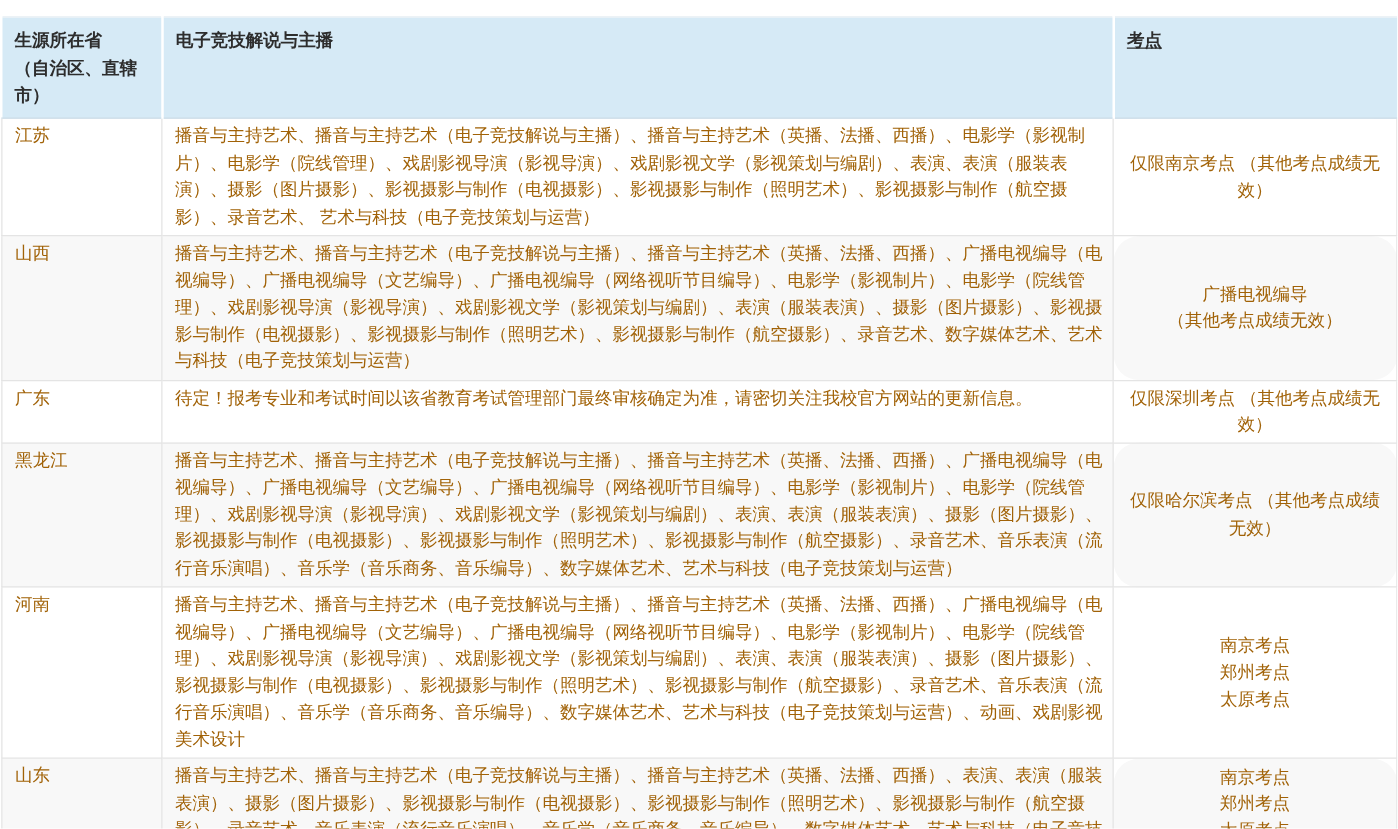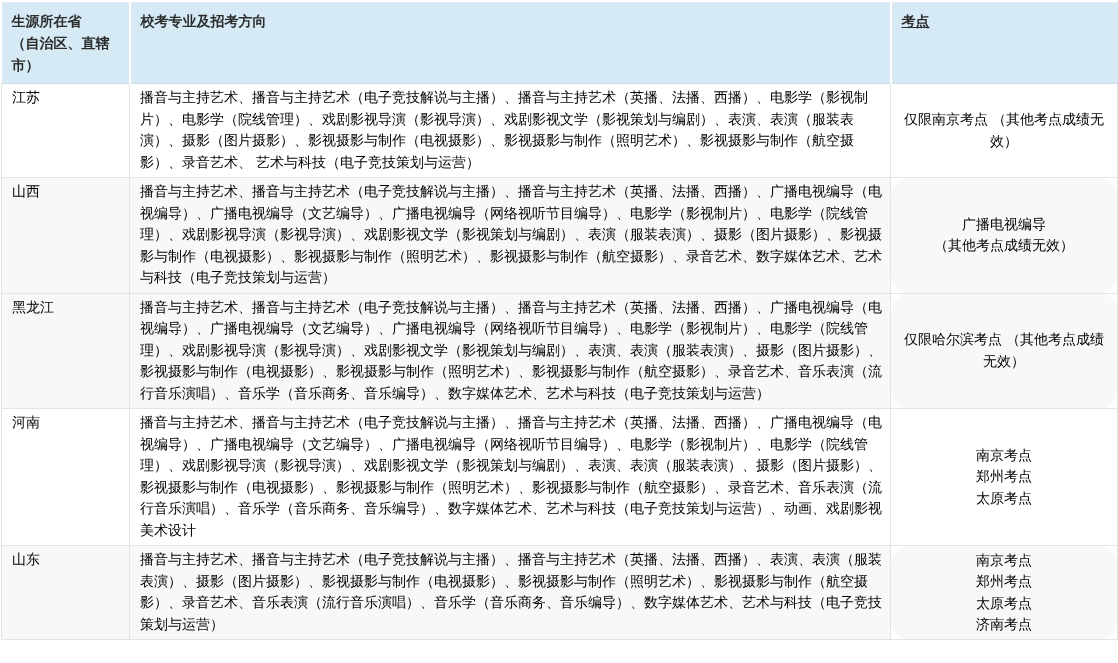--- a/index.html
+++ b/index.html
@@ -1,20 +1,20 @@
 <!DOCTYPE html>
 <html lang="zh" style="--header-bg: #d6eaf6; --row-alt-bg: #f8f8f8; --border-color: #e4e4e4;"><head>
 <meta charset="utf-8">
 <style>
   * { box-sizing: border-box; }
   html, body { margin: 0; padding: 0; background: #ffffff; }
   body { font-family: "Liberation Sans", sans-serif; }
   .viewport {
     width: 1118px; height: 663px; overflow: hidden;
-    background: #ffffff; padding-top: 2px;
+    background: #ffffff; padding-top: 13px;
   }
   table.exam-table {
     width: 1116px; margin-left: 1px;
     border-collapse: collapse; table-layout: fixed;
     border-top: 1px solid #e6eef3;
   }
   col.c-province { width: 128px; }
   col.c-majors   { width: 761px; }
   col.c-venues   { width: 227px; }
 
@@ -26,21 +26,21 @@
     padding: 7px 8px 7px 10px;
     border-right: 2px solid #ffffff;
     border-bottom: 1px solid #cbdce6;
     height: 71px;
   }
   th:last-child { border-right: none; text-decoration: underline; }
   .pre { white-space: pre-line; }
 
   td {
     font-size: 14px; line-height: 21.5px;
-    color: #000000;
+    color: #a16207;
     border: 1px solid var(--border-color, #e4e4e4);
     vertical-align: top;
     padding: 3px 8px 4px 10px;
     background: #ffffff;
     word-break: break-all;
   }
   tr.alt td { background: var(--row-alt-bg, #f8f8f8); }
   td.venues {
     text-align: center;
     vertical-align: middle;
@@ -58,36 +58,42 @@
     <colgroup>
       <col class="c-province">
       <col class="c-majors">
       <col class="c-venues">
     </colgroup>
     <thead>
       <tr>
         <th class="pre">生源所在省
 （自治区、直辖
 市）</th>
-        <th>校考专业及招考方向</th>
+        <th>电子竞技解说与主播</th>
         <th>考点</th>
       </tr>
     </thead>
     <tbody>
       <tr>
         <td class="province">江苏</td>
         <td class="majors">播音与主持艺术、播音与主持艺术（电子竞技解说与主播）、播音与主持艺术（英播、法播、西播）、电影学（影视制片）、电影学（院线管理）、戏剧影视导演（影视导演）、戏剧影视文学（影视策划与编剧）、表演、表演（服装表演）、摄影（图片摄影）、影视摄影与制作（电视摄影）、影视摄影与制作（照明艺术）、影视摄影与制作（航空摄影）、录音艺术、 艺术与科技（电子竞技策划与运营）</td>
         <td class="venues">仅限南京考点 （其他考点成绩无
 效）</td>
       </tr>
       <tr class="alt">
         <td class="province">山西</td>
         <td class="majors">播音与主持艺术、播音与主持艺术（电子竞技解说与主播）、播音与主持艺术（英播、法播、西播）、广播电视编导（电视编导）、广播电视编导（文艺编导）、广播电视编导（网络视听节目编导）、电影学（影视制片）、电影学（院线管理）、戏剧影视导演（影视导演）、戏剧影视文学（影视策划与编剧）、表演（服装表演）、摄影（图片摄影）、影视摄影与制作（电视摄影）、影视摄影与制作（照明艺术）、影视摄影与制作（航空摄影）、录音艺术、数字媒体艺术、艺术与科技（电子竞技策划与运营）</td>
         <td class="venues">广播电视编导
 （其他考点成绩无效）</td>
+      </tr>
+      <tr>
+        <td class="province">广东</td>
+        <td class="majors">待定！报考专业和考试时间以该省教育考试管理部门最终审核确定为准，请密切关注我校官方网站的更新信息。</td>
+        <td class="venues">仅限深圳考点 （其他考点成绩无
+效）</td>
       </tr>
       <tr class="alt">
         <td class="province">黑龙江</td>
         <td class="majors">播音与主持艺术、播音与主持艺术（电子竞技解说与主播）、播音与主持艺术（英播、法播、西播）、广播电视编导（电视编导）、广播电视编导（文艺编导）、广播电视编导（网络视听节目编导）、电影学（影视制片）、电影学（院线管理）、戏剧影视导演（影视导演）、戏剧影视文学（影视策划与编剧）、表演、表演（服装表演）、摄影（图片摄影）、影视摄影与制作（电视摄影）、影视摄影与制作（照明艺术）、影视摄影与制作（航空摄影）、录音艺术、音乐表演（流行音乐演唱）、音乐学（音乐商务、音乐编导）、数字媒体艺术、艺术与科技（电子竞技策划与运营）</td>
         <td class="venues">仅限哈尔滨考点 （其他考点成绩
 无效）</td>
       </tr>
       <tr>
         <td class="province">河南</td>
         <td class="majors">播音与主持艺术、播音与主持艺术（电子竞技解说与主播）、播音与主持艺术（英播、法播、西播）、广播电视编导（电视编导）、广播电视编导（文艺编导）、广播电视编导（网络视听节目编导）、电影学（影视制片）、电影学（院线管理）、戏剧影视导演（影视导演）、戏剧影视文学（影视策划与编剧）、表演、表演（服装表演）、摄影（图片摄影）、影视摄影与制作（电视摄影）、影视摄影与制作（照明艺术）、影视摄影与制作（航空摄影）、录音艺术、音乐表演（流行音乐演唱）、音乐学（音乐商务、音乐编导）、数字媒体艺术、艺术与科技（电子竞技策划与运营）、动画、戏剧影视美术设计</td>

